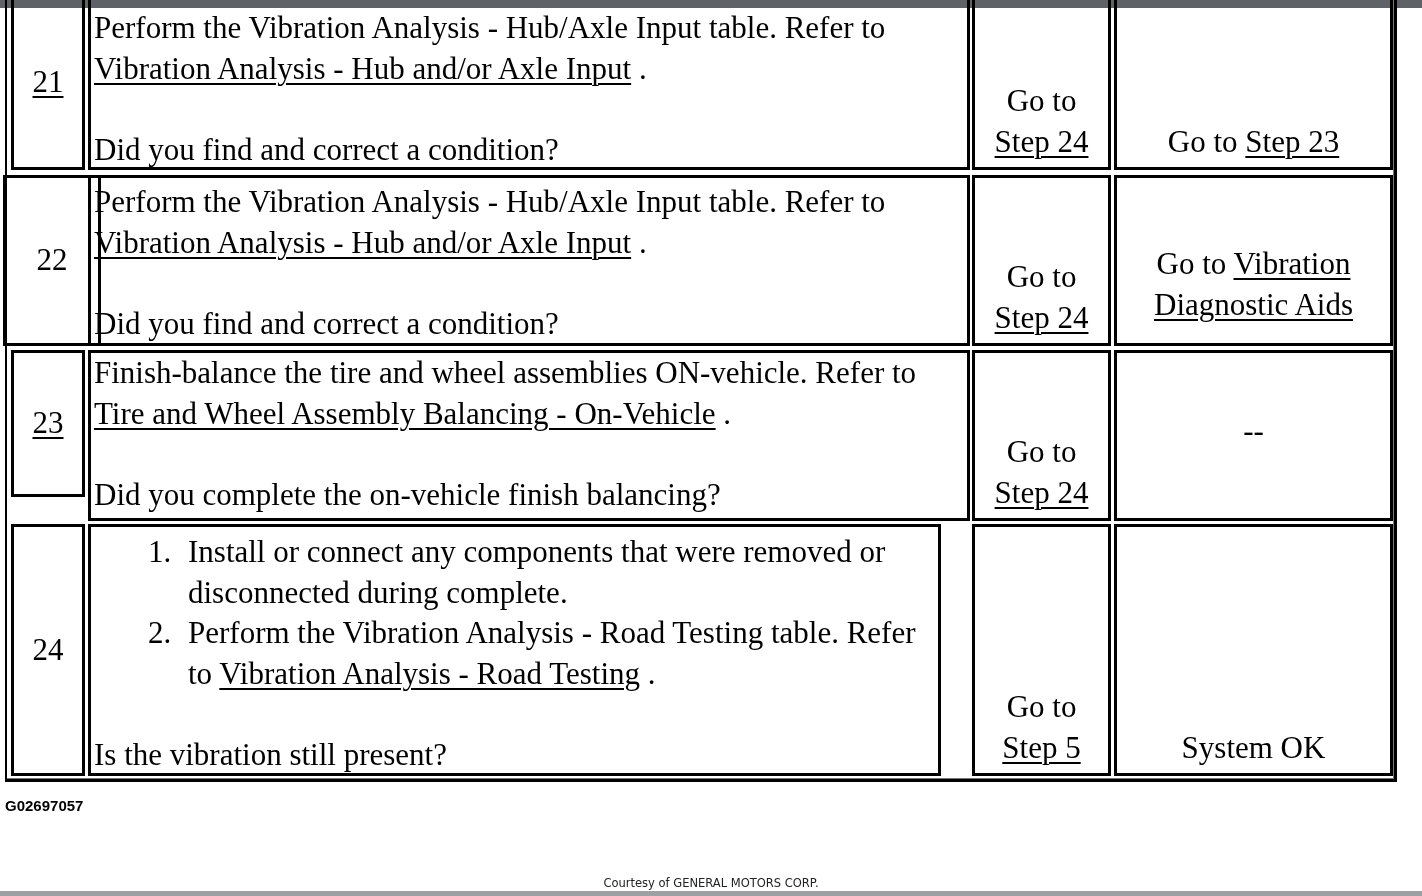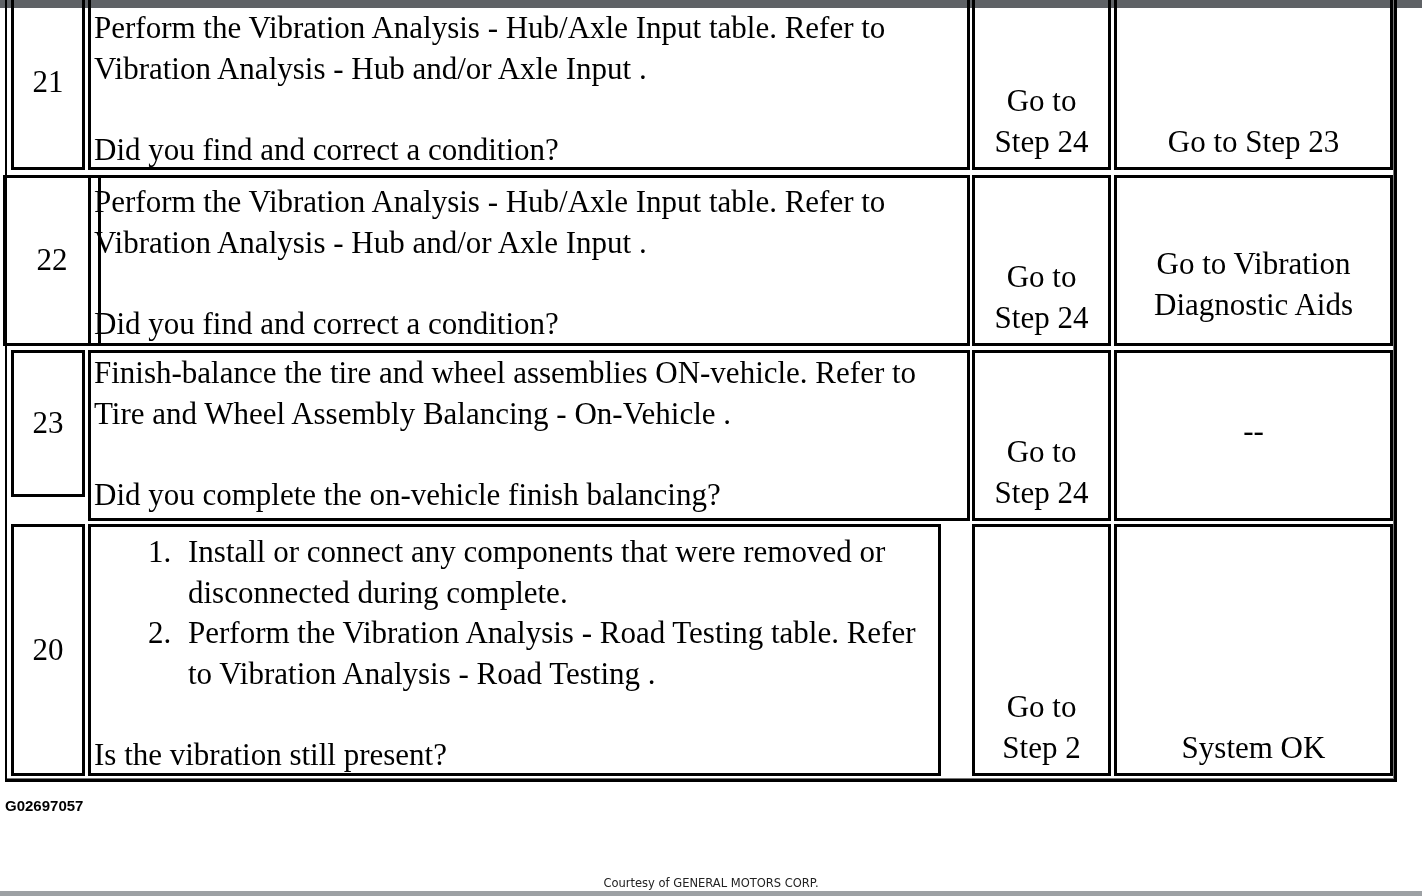--- a/index.html
+++ b/index.html
@@ -26,21 +26,21 @@
   .cell {
     position: absolute; box-sizing: border-box;
     border: 3px solid #000;
     border-top-color: #000; border-left-color: #000;
     font-size: 31px; line-height: 40.5px;
   }
   .cell.step { text-align: center; display: flex; align-items: center; justify-content: center; }
   .cell.action { padding-left: 3px; }
   .cell.yes, .cell.no { text-align: center; display: flex; flex-direction: column; justify-content: flex-end; }
   .cell.no.center { justify-content: center; }
-  .link { text-underline-offset: 4px; text-decoration-thickness: 2px; cursor: pointer; }
+  .link { text-decoration: underline; text-underline-offset: 4px; text-decoration-thickness: 2px; cursor: pointer; }
   .action .line { white-space: nowrap; }
   .action .blank { height: 40.5px; }
   .action ol { margin: 0; padding-left: 85px; }
   .action ol li { padding-left: 9px; }
   .action ol li::marker { font-size: 31px; }
   .fig-id {
     position: absolute; left: 5px; top: 797px;
     font-family: "Liberation Sans", sans-serif; font-size: 15px; font-weight: bold; color: #000;
   }
   .courtesy {
@@ -101,39 +101,39 @@
 </div>
 <div class="cell yes" style="left:972px; top:350px; width:139px; height:171px; padding-bottom:5px;">
   <div>Go to</div>
   <div><span class="link">Step 24</span></div>
 </div>
 <div class="cell no center" style="left:1114px; top:350px; width:279px; height:171px; padding-bottom:8px;">
   <div>--</div>
 </div>
 
 <div class="cell step" style="left:11px; top:524px; width:74px; height:252px;">
-  <span>20</span>
+  <span>24</span>
 </div>
 <div class="cell action" style="left:88px; top:524px; width:853px; height:252px; padding-top:5px;">
   <ol>
     <li>
       <div class="line">Install or connect any components that were removed or</div>
       <div class="line">disconnected during complete.</div>
     </li>
     <li>
       <div class="line">Perform the Vibration Analysis - Road Testing table. Refer</div>
       <div class="line"><span>to </span><span class="link">Vibration Analysis - Road Testing</span><span> .</span></div>
     </li>
   </ol>
   <div class="blank"></div>
   <div class="line">Is the vibration still present?</div>
 </div>
 <div class="cell yes" style="left:972px; top:524px; width:139px; height:252px; padding-bottom:5px;">
   <div>Go to</div>
-  <div><span class="link">Step 2</span></div>
+  <div><span class="link">Step 5</span></div>
 </div>
 <div class="cell no" style="left:1114px; top:524px; width:279px; height:252px; padding-bottom:5px;">
   <div>System OK</div>
 </div>
 
 <div class="fig-id">G02697057</div>
 <div class="courtesy">Courtesy of GENERAL MOTORS CORP.</div>
 <div class="bottombar"></div>
 
 </body></html>

